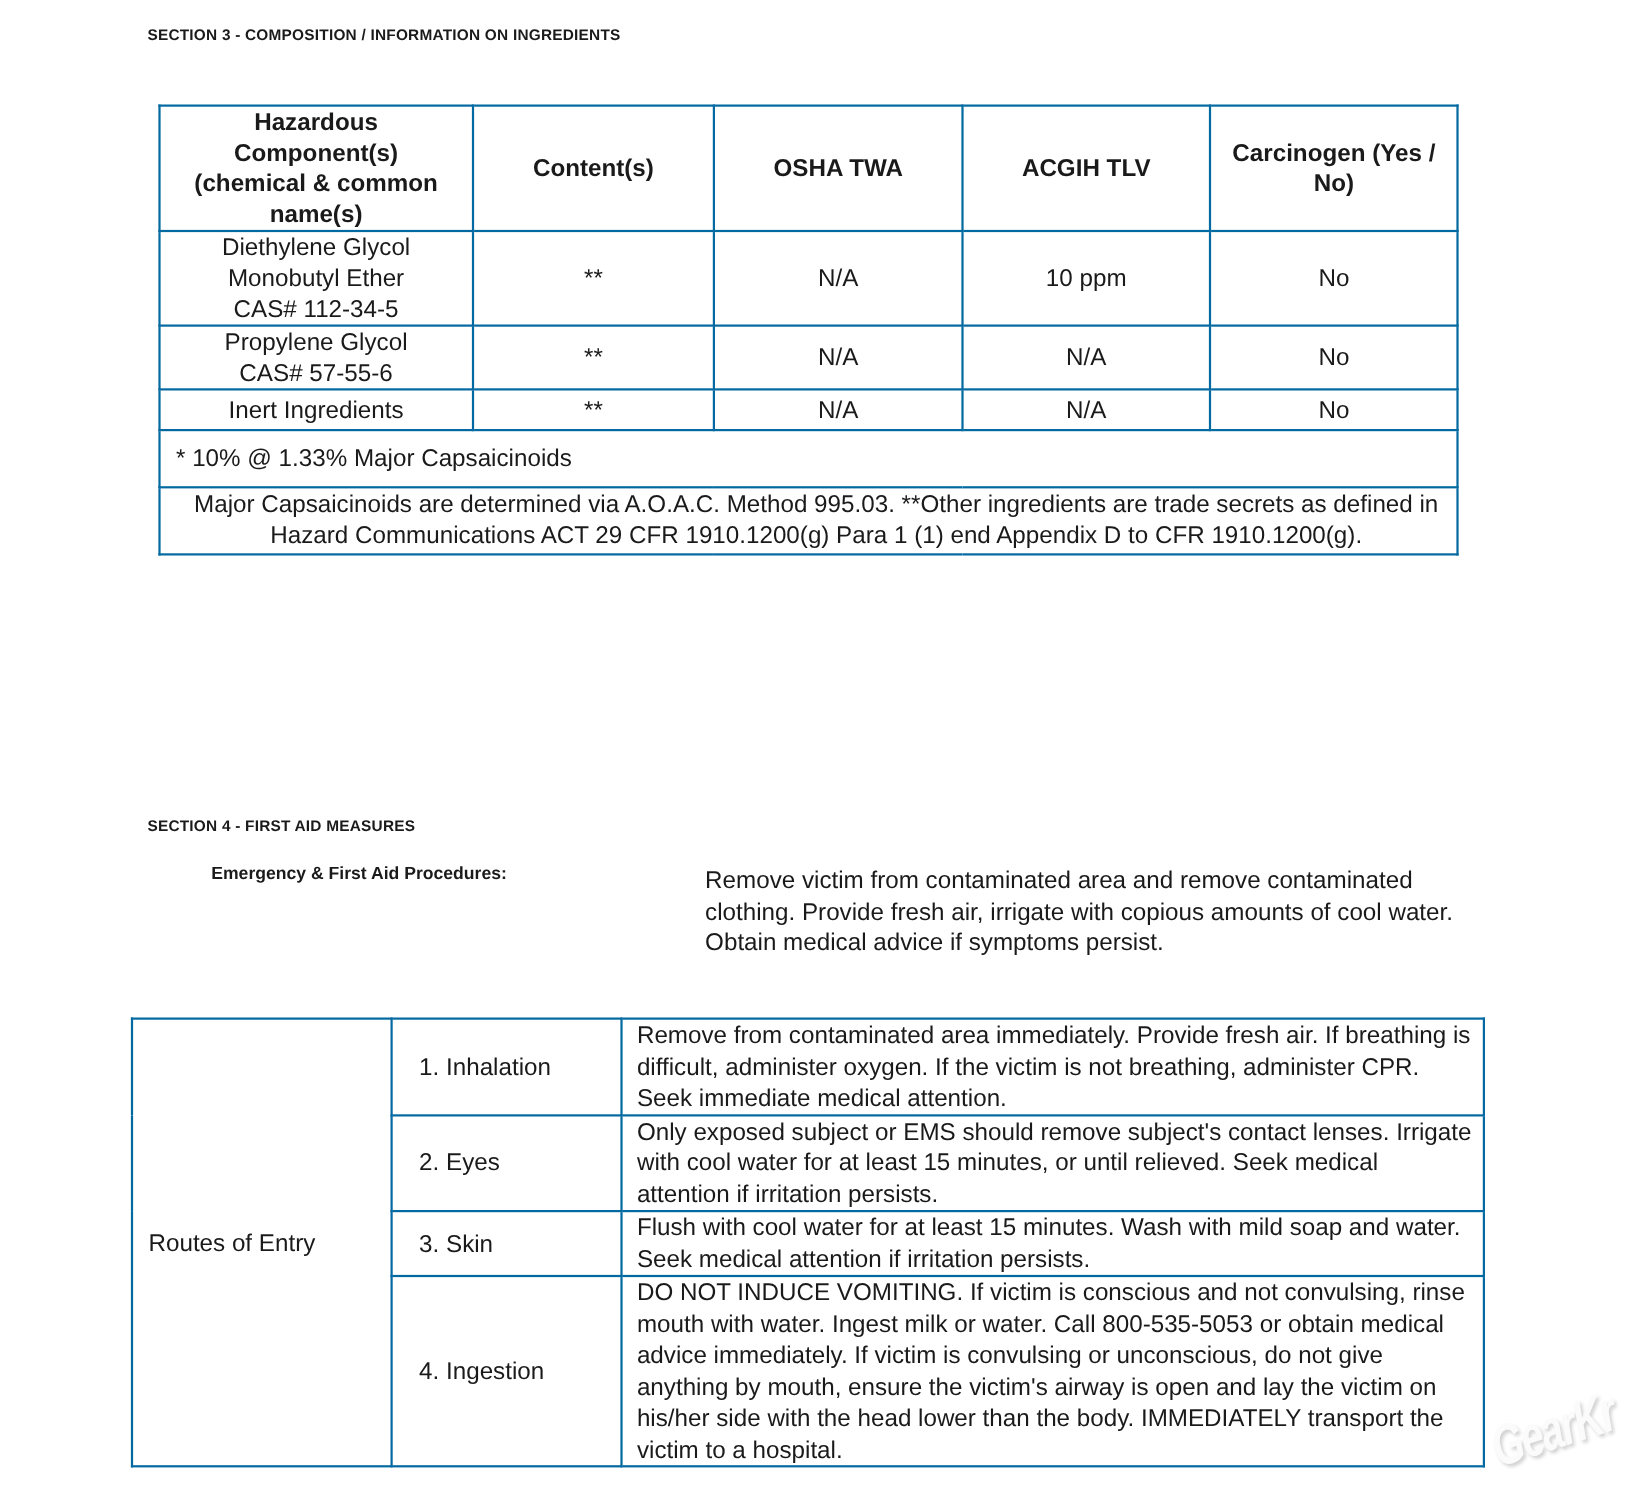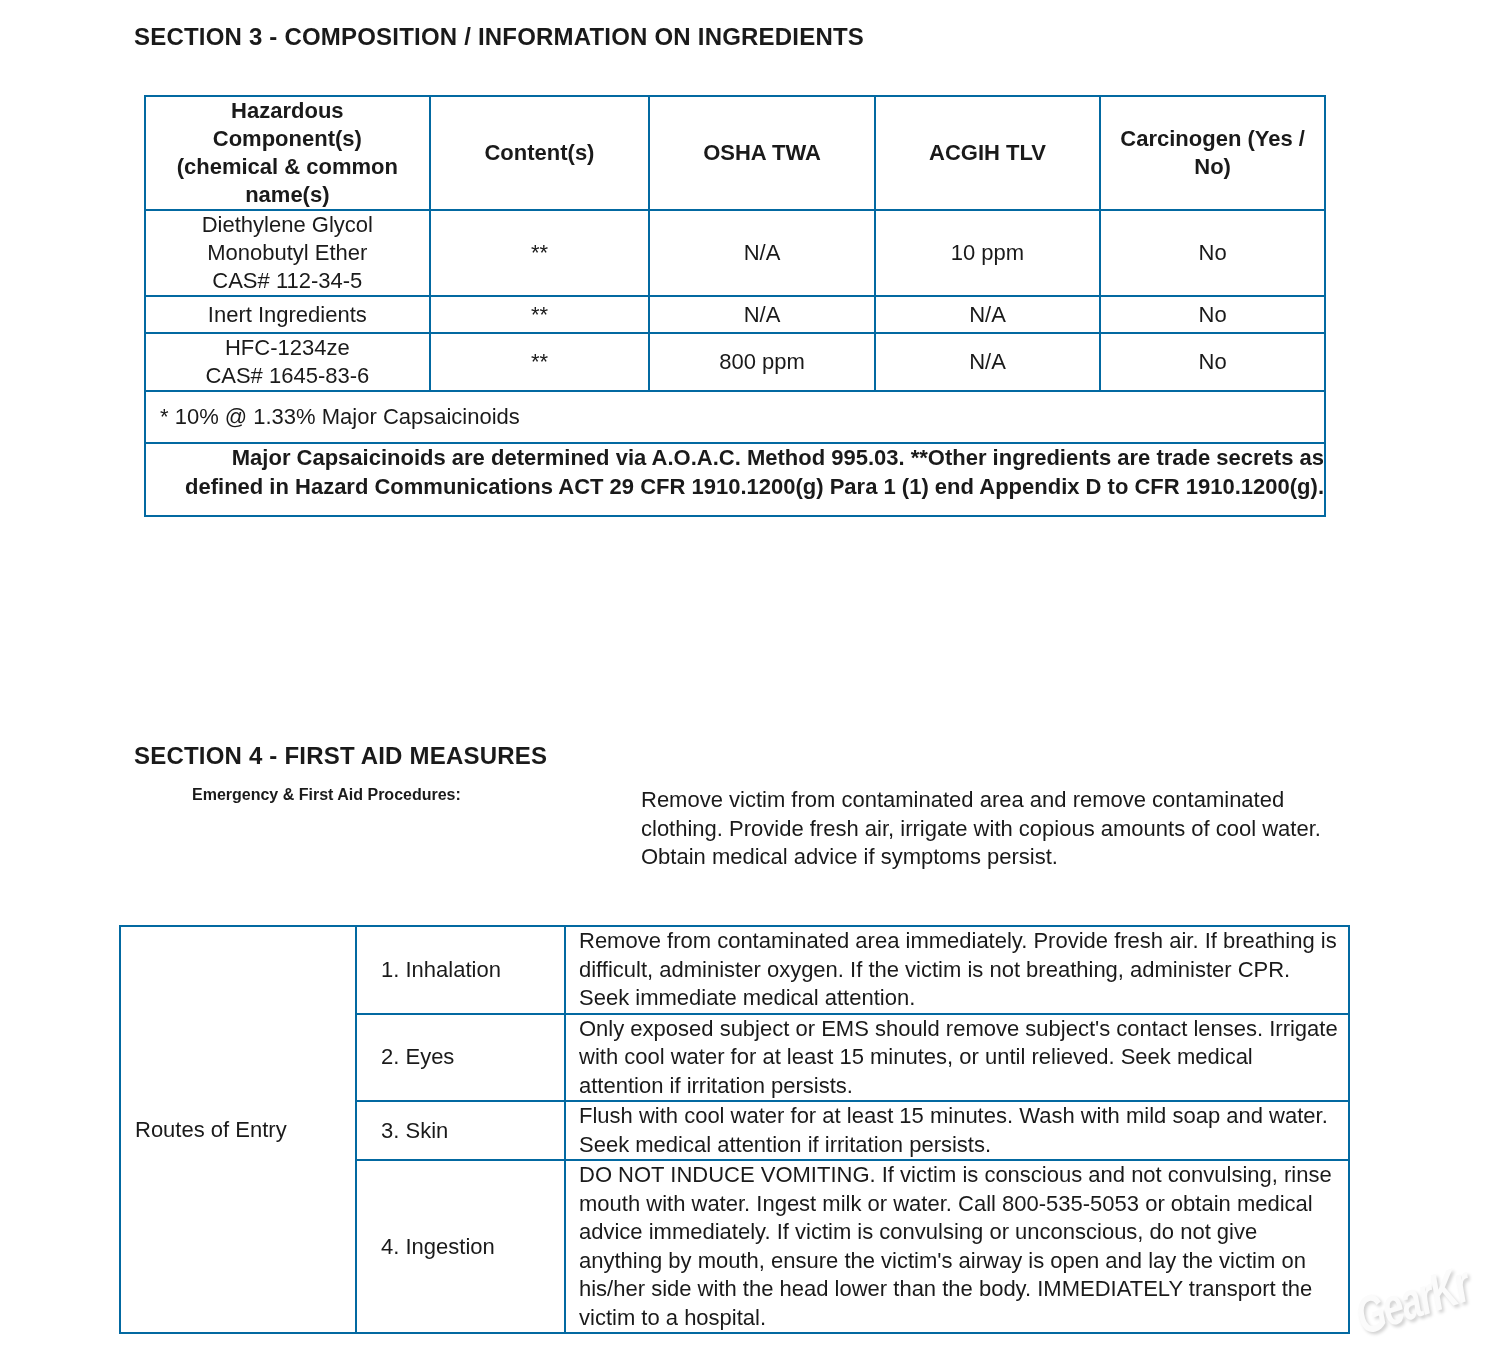--- a/index.html
+++ b/index.html
@@ -1,37 +1,37 @@
 <!DOCTYPE html>
 <html><head>
 <meta charset="utf-8">
 <style>
   html, body { margin: 0; padding: 0; background: #ffffff; }
   body {
     width: 1500px; height: 1372px; position: relative; overflow: hidden;
     font-family: "Liberation Sans", sans-serif; color: #1a1a1a;
   }
   .section-title {
-    position: absolute; font-weight: bold; font-size: 24px; letter-spacing: 0.2px;
+    position: absolute; font-weight: bold; font-size: 14px; letter-spacing: 0.2px;
   }
   #sec3-title { left: 134px; top: 23px; }
   #sec4-title { left: 134px; top: 742px; }
 
   table.grid { position: absolute; border-collapse: collapse; }
   table.grid td, table.grid th {
     border: 2px solid #0369a1; padding: 0; font-size: 22px; line-height: 28px;
   }
 
   
   #comp-table { left: 144px; top: 95px; width: 1182px; }
   #comp-table th { font-weight: bold; text-align: center; vertical-align: middle; height: 110px; }
   #comp-table td.c { text-align: center; vertical-align: middle; }
   #comp-table td.name { line-height: 28px; }
   #comp-table td.note { text-align: left; padding-left: 14px; font-size: 22px; }
-  #comp-table td.note2 { text-align: right; padding-left: 14px; line-height: 28.5px; padding-bottom: 14px; font-weight: bold;}
+  #comp-table td.note2 { text-align: center; padding-left: 14px; line-height: 28.5px; padding-bottom: 2px;}
 
   
   #ef-label { position: absolute; left: 192px; top: 786px; font-weight: bold; font-size: 16px; }
   #ef-text { position: absolute; left: 641px; top: 786px; width: 680px; font-size: 22px; line-height: 28.5px; }
 
   #routes-table { left: 119px; top: 925px; width: 1231px; }
   #routes-table td { vertical-align: middle; }
   #routes-table td.routes-label { width: 220px; padding-left: 14px; border-radius: 15px; }
   #routes-table td.route-name { width: 183px; padding-left: 24px; }
   #routes-table td.route-text { padding-left: 13px; padding-right: 6px; line-height: 28.5px; border-radius: 12px; }
@@ -67,36 +67,36 @@
     <td class="c name">
       <div>Diethylene Glycol</div>
       <div>Monobutyl Ether</div>
       <div>CAS# 112-34-5</div>
     </td>
     <td class="c">**</td>
     <td class="c">N/A</td>
     <td class="c">10 ppm</td>
     <td class="c">No</td>
   </tr>
+  <tr style="height:57px">
+    <td class="c name">
+      <div>Propylene Glycol</div>
+      <div>CAS# 57-55-6</div>
+    </td>
+    <td class="c">**</td>
+    <td class="c">N/A</td>
+    <td class="c">N/A</td>
+    <td class="c">No</td>
+  </tr>
   <tr style="height:37px">
     <td class="c name">
       <div>Inert Ingredients</div>
     </td>
     <td class="c">**</td>
     <td class="c">N/A</td>
-    <td class="c">N/A</td>
-    <td class="c">No</td>
-  </tr>
-  <tr style="height:57px">
-    <td class="c name">
-      <div>HFC-1234ze</div>
-      <div>CAS# 1645-83-6</div>
-    </td>
-    <td class="c">**</td>
-    <td class="c">800 ppm</td>
     <td class="c">N/A</td>
     <td class="c">No</td>
   </tr>
   <tr style="height:52px">
     <td colspan="5" class="note">* 10% @ 1.33% Major Capsaicinoids</td>
   </tr>
   <tr>
     <td colspan="5" class="note2">Major Capsaicinoids are determined via A.O.A.C. Method 995.03.  **Other ingredients are trade secrets as defined in Hazard Communications ACT 29 CFR 1910.1200(g) Para 1 (1) end Appendix D to CFR 1910.1200(g).</td>
   </tr>
 </tbody>

